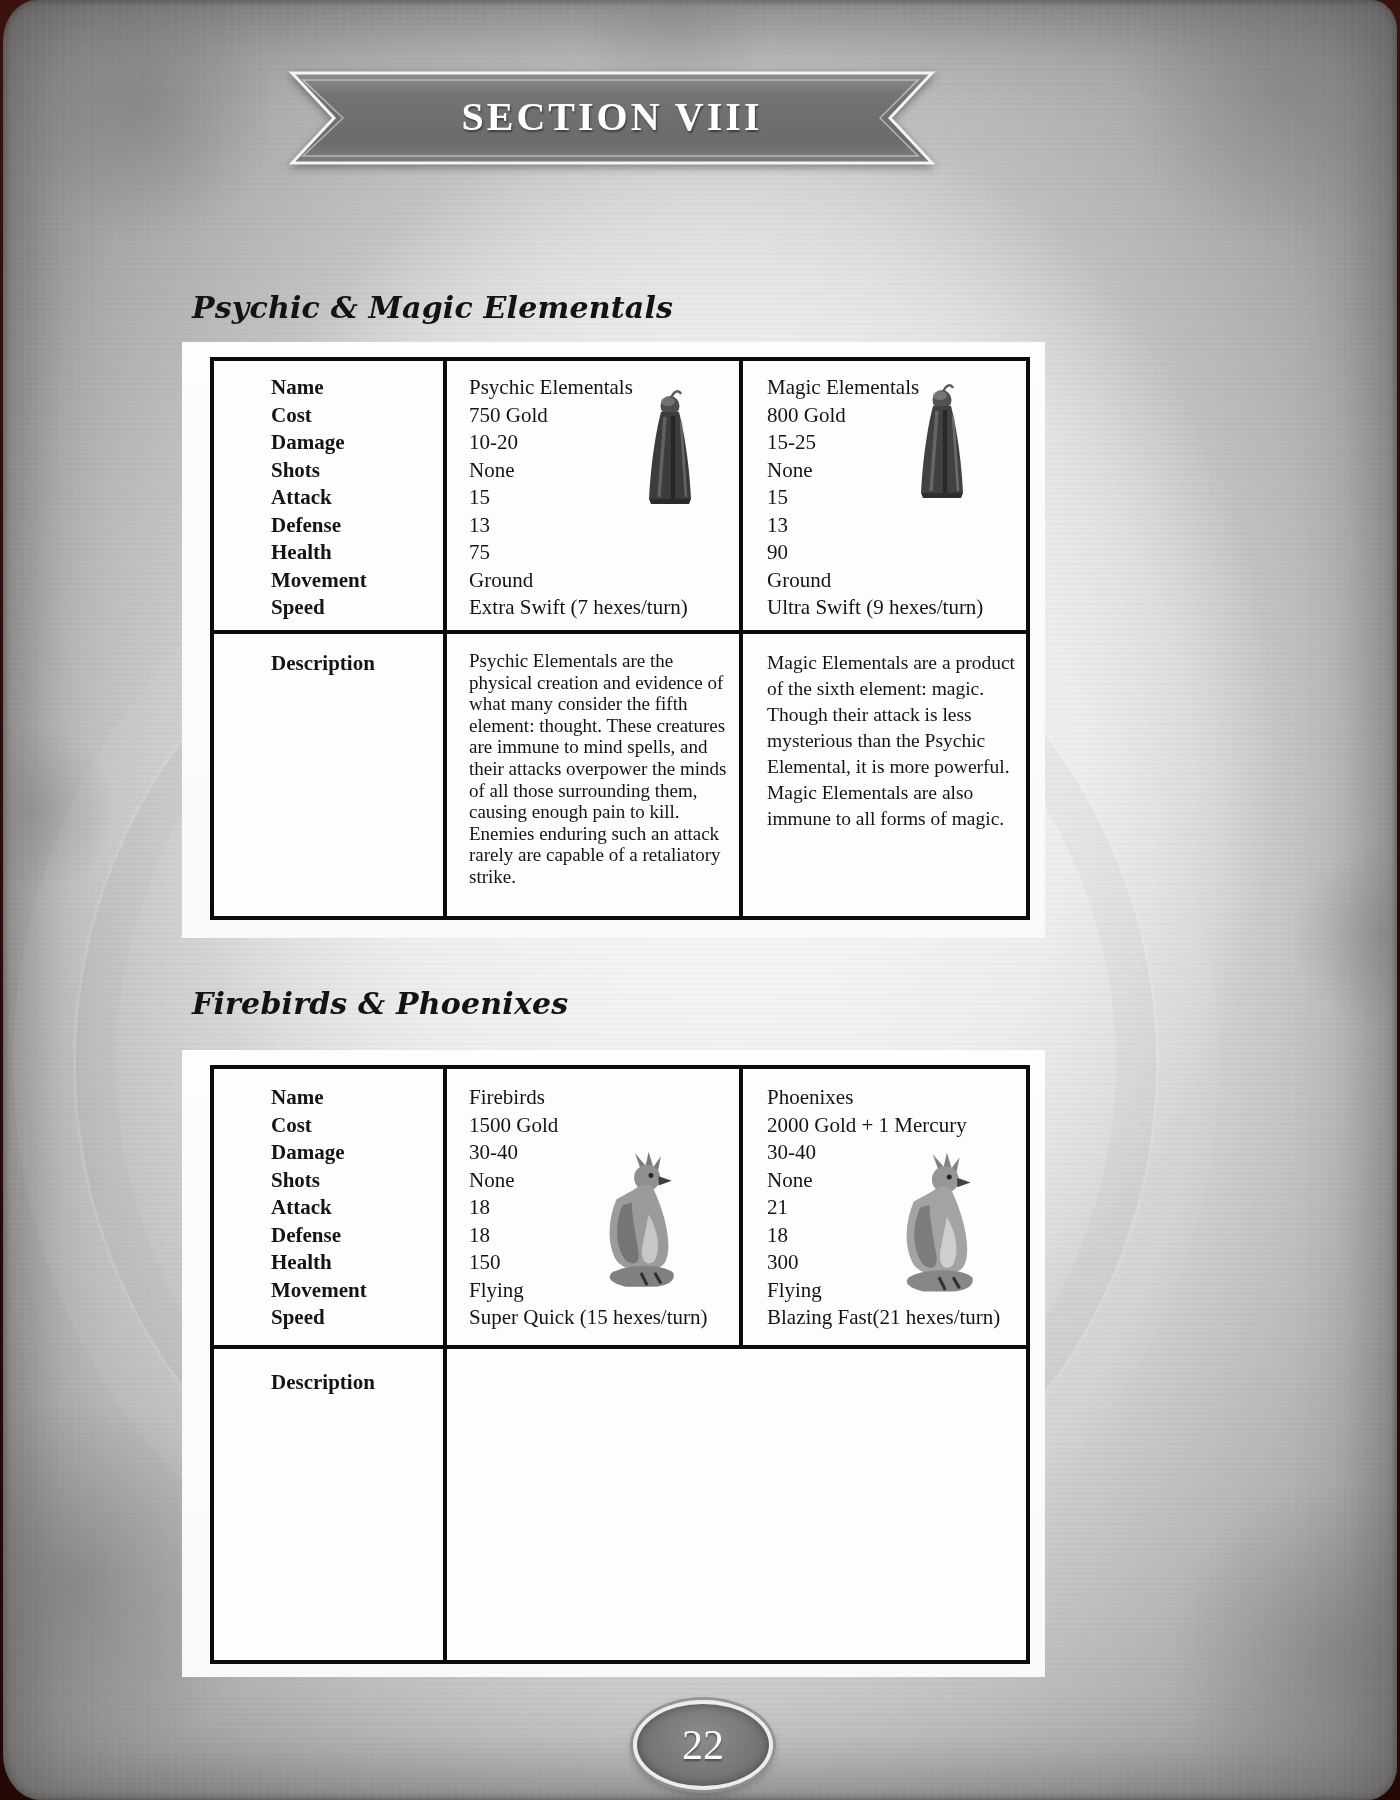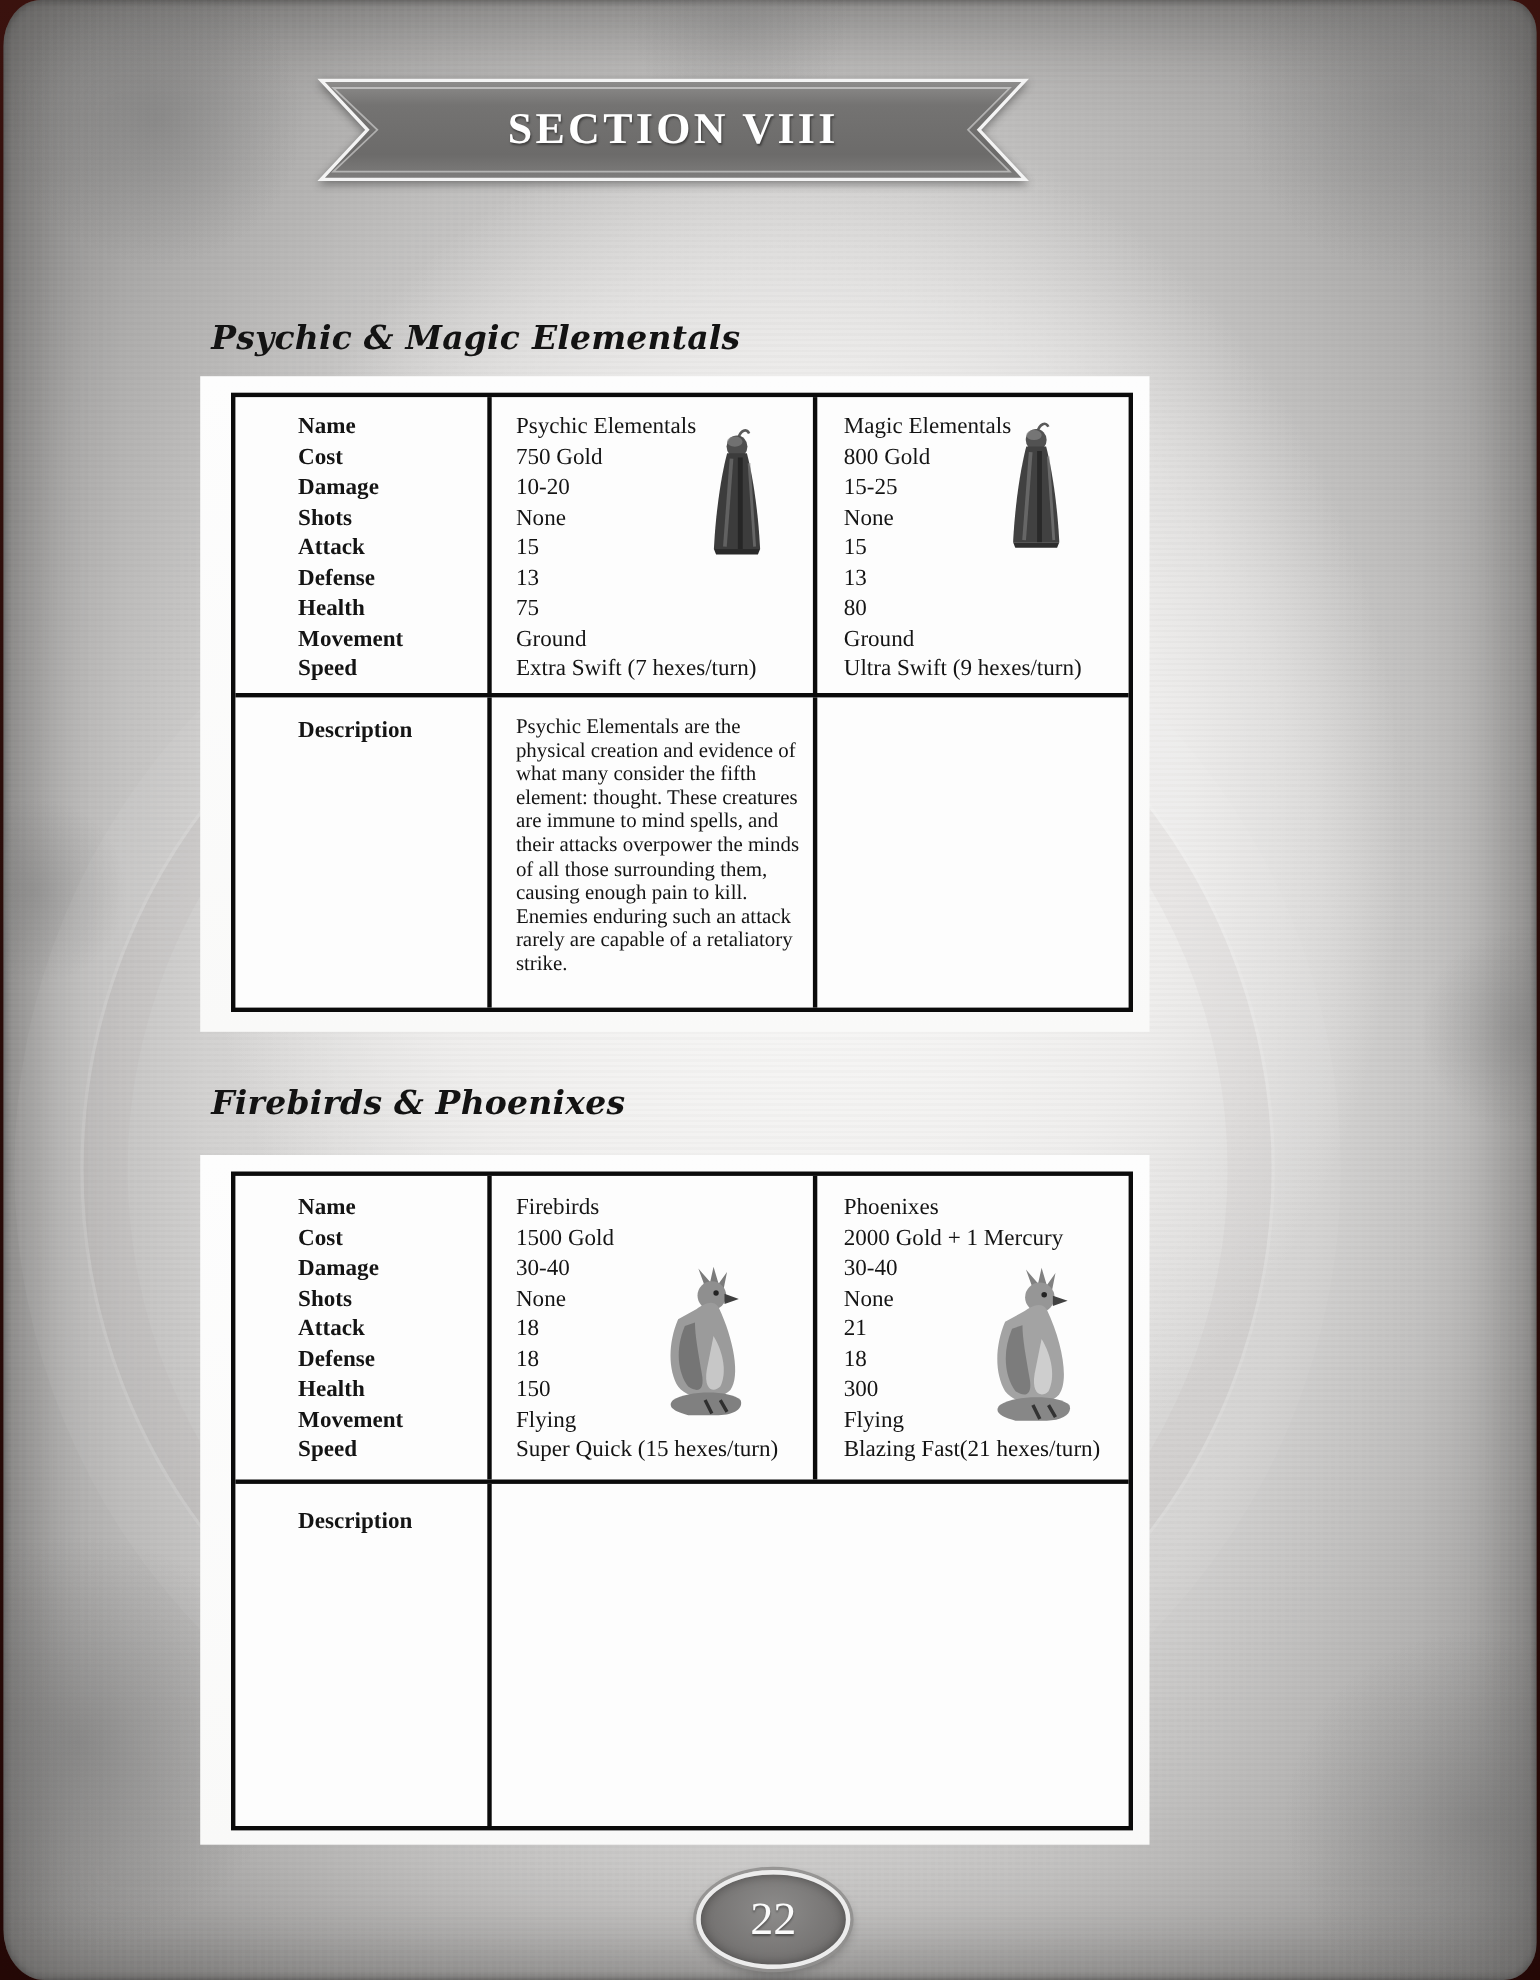--- a/index.html
+++ b/index.html
@@ -181,41 +181,44 @@
           <path d="M6 114 L48 114 L46 119 L8 119 Z" fill="#2a2a2a"></path>
         </svg>
       </div>
       <div class="cell c-val3">
         <div class="stat-line">Magic Elementals</div>
         <div class="stat-line">800 Gold</div>
         <div class="stat-line">15-25</div>
         <div class="stat-line">None</div>
         <div class="stat-line">15</div>
         <div class="stat-line">13</div>
-        <div class="stat-line">80</div>
+        <div class="stat-line">90</div>
         <div class="stat-line">Ground</div>
         <div class="stat-line">Ultra Swift (9 hexes/turn)</div>
         <svg class="sprite s-elem3" viewBox="0 0 54 120">
           <path d="M28 14 C30 6 36 4 38 9" stroke="#5a5a5a" stroke-width="2.4" fill="none"></path>
           <ellipse cx="27" cy="21" rx="9.5" ry="10" fill="#525252"></ellipse>
           <ellipse cx="25" cy="16.5" rx="7" ry="4.6" fill="#828282" opacity="0.75"></ellipse>
           <path d="M18 27 C14 42 8 74 6 114 L48 114 C46 74 40 42 36 27 Z" fill="#414141"></path>
           <path d="M22 32 L16 112" stroke="#8c8c8c" stroke-width="3.4" opacity="0.5" fill="none"></path>
           <path d="M30 31 L30 114" stroke="#222222" stroke-width="4.4" opacity="0.75" fill="none"></path>
           <path d="M38 36 L43 112" stroke="#949494" stroke-width="2.6" opacity="0.5" fill="none"></path>
           <path d="M6 114 L48 114 L46 119 L8 119 Z" fill="#2e2e2e"></path>
         </svg>
       </div>
     </div>
     <div class="trow desc-row">
       <div class="cell c-label">
         <div class="stat-line lbl">Description</div>
       </div>
       <div class="cell c-val2">
         <div class="desc-text">Psychic Elementals are the physical creation and evidence of what many consider the fifth element: thought. These creatures are immune to mind spells, and their attacks overpower the minds of all those surrounding them, causing enough pain to kill.  Enemies enduring such an attack rarely are capable of a retaliatory strike.</div>
+      </div>
+      <div class="cell c-val3">
+        <div class="desc-text">Magic Elementals are a product of the sixth element: magic. Though their attack is less mysterious than the Psychic Elemental, it is more powerful.  Magic Elementals are also immune to all forms of magic.</div>
       </div>
     </div>
   </div>
 </div>
 
 <div class="section-heading h2">Firebirds &amp; Phoenixes</div>
 
 <div class="paper p2">
   <div class="utable t2">
     <div class="trow stats-row">

